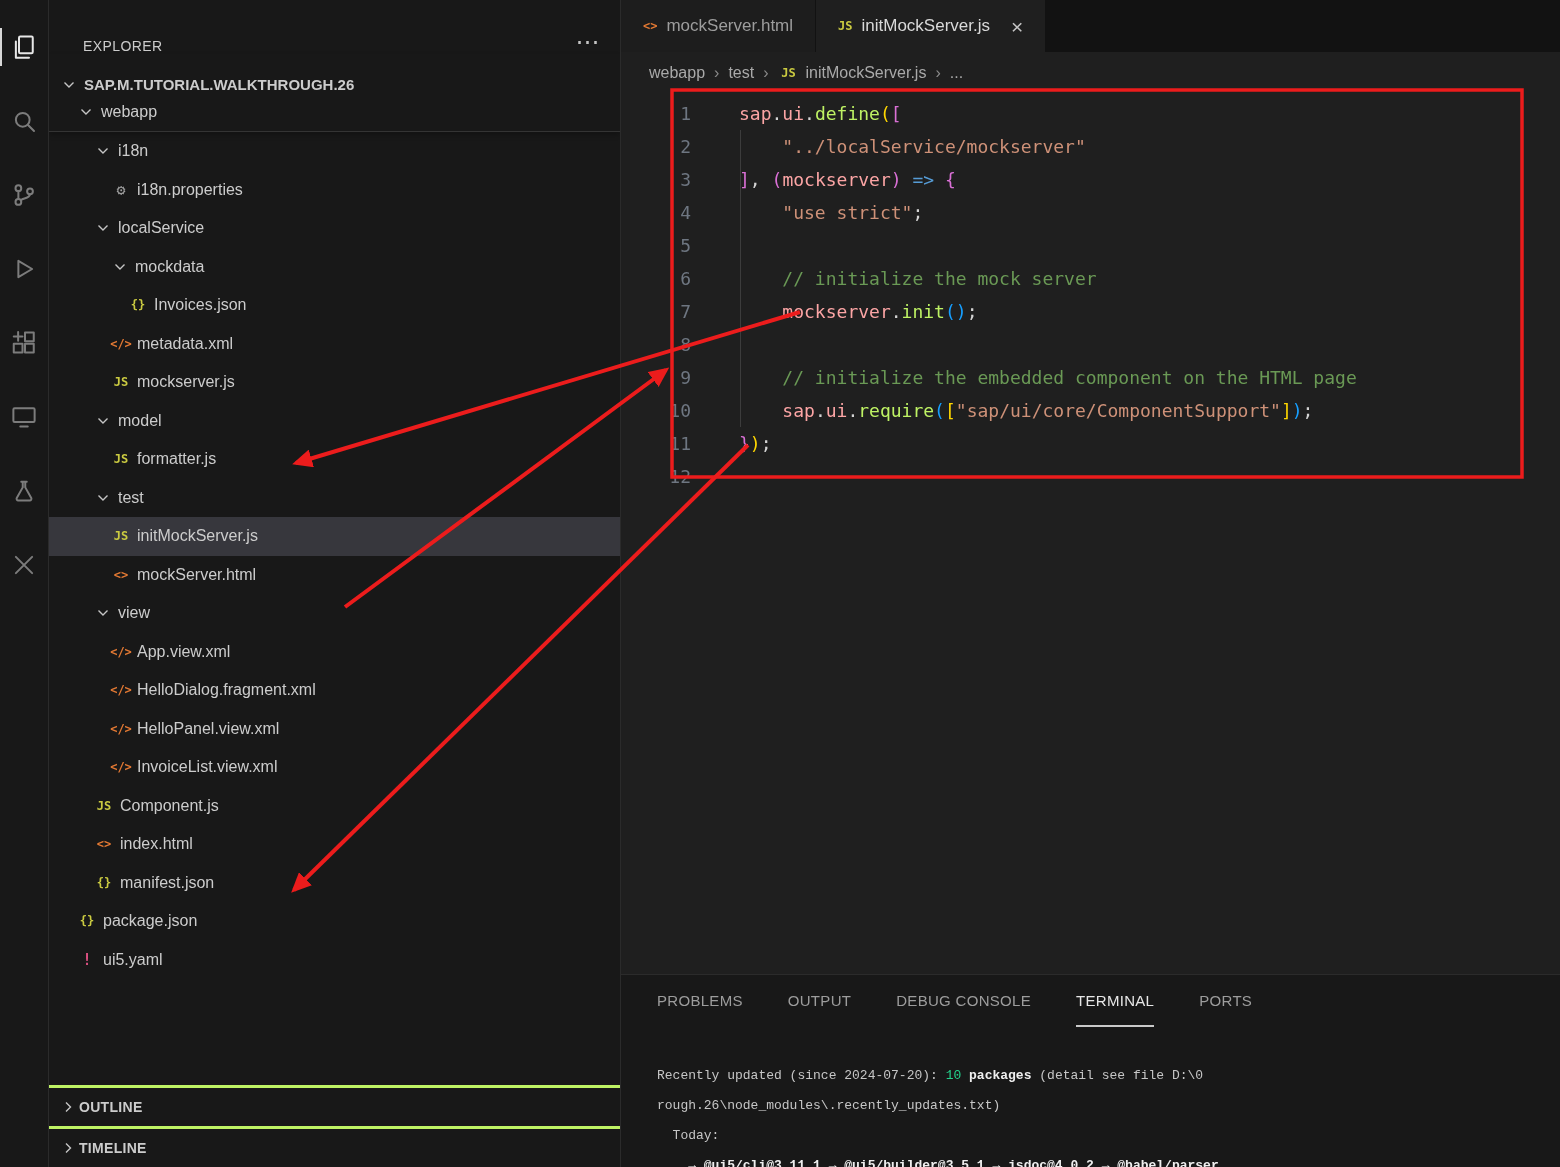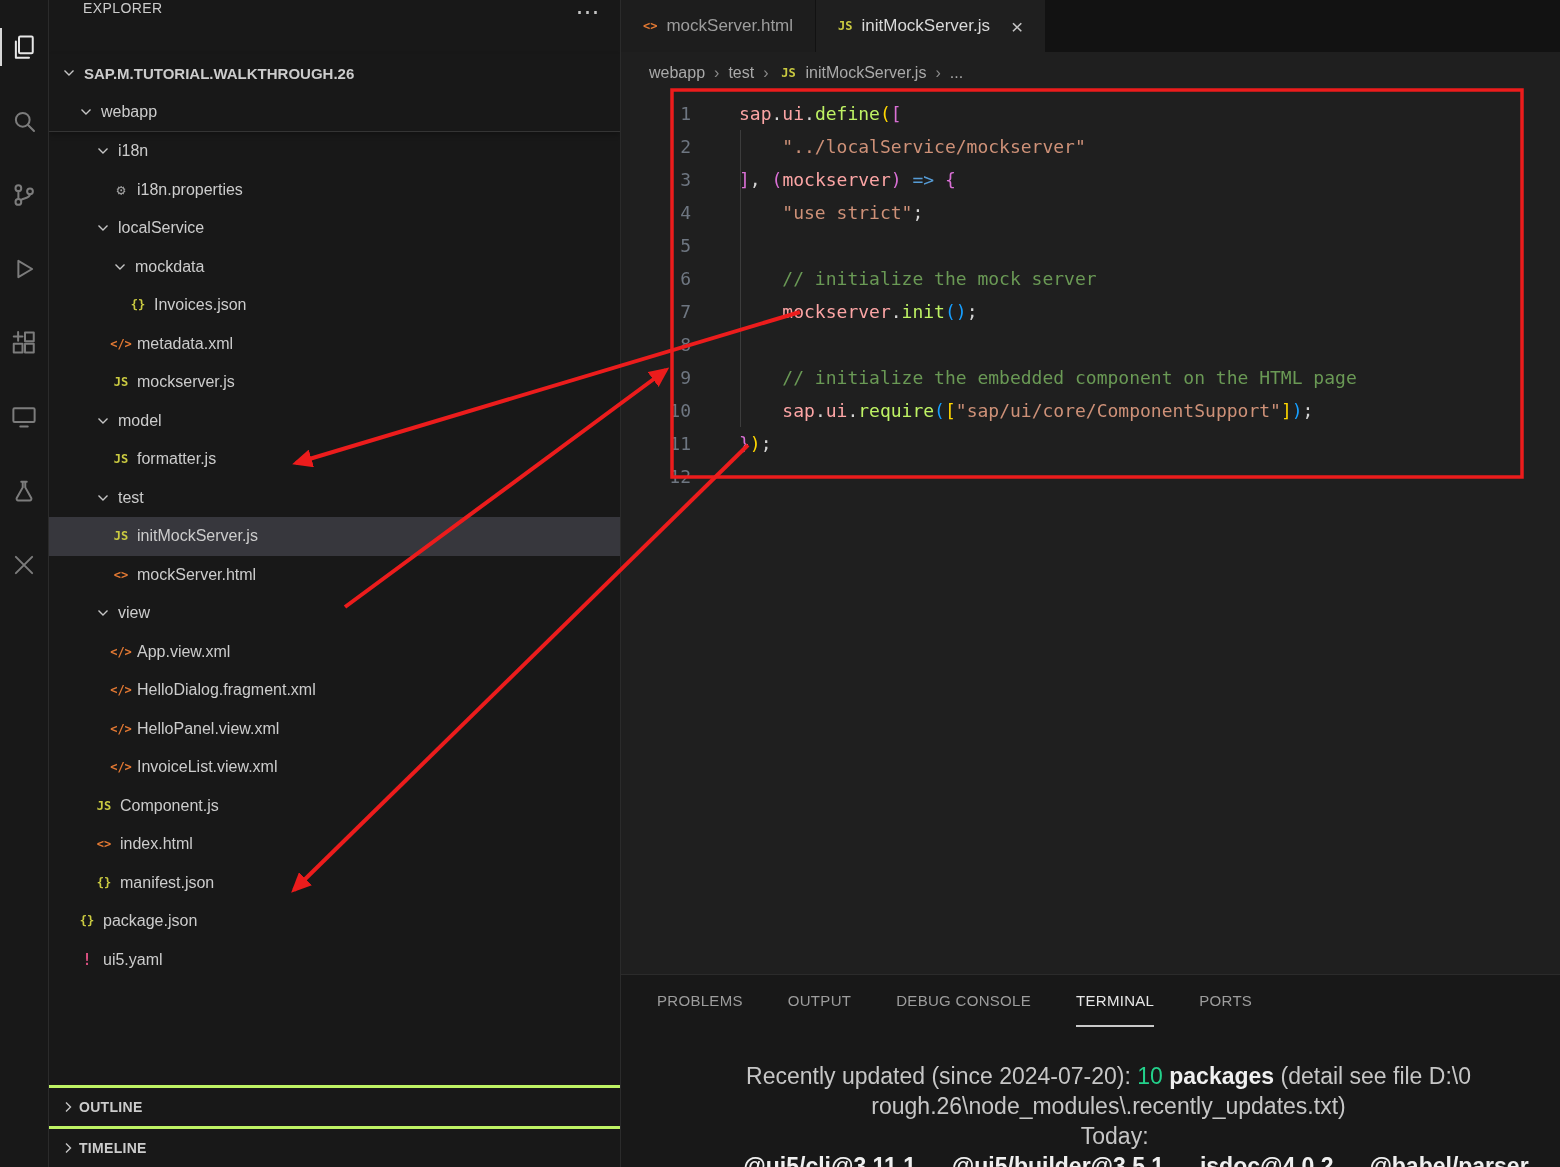--- a/index.html
+++ b/index.html
@@ -10,21 +10,21 @@
   .activitybar{width:48px;flex:none;background:#181818;border-right:1px solid #2b2b2b;
        display:flex;flex-direction:column;align-items:center;padding-top:10px;}
   .ab-item{width:48px;height:74px;display:flex;align-items:center;justify-content:center;
        color:#7c7c7c;position:relative;cursor:pointer;}
   .ab-item svg{width:30px;height:30px;}
   .ab-item.active{color:#e7e7e7;}
   .ab-item.active::before{content:"";position:absolute;left:0;top:18px;bottom:18px;width:2px;background:#d7d7d7;}
   
   .sidebar{width:571px;flex:none;background:#181818;border-right:1px solid #2b2b2b;
        display:flex;flex-direction:column;overflow:hidden;}
-  .sb-header{height:54px;flex:none;display:flex;align-items:flex-start;padding:0 20px 0 34px;
+  .sb-header{height:54px;flex:none;display:flex;align-items:flex-end;padding:0 20px 0 34px;
        font-size:14px;letter-spacing:.4px;color:#cccccc;}
   .sb-menu{margin-left:auto;font-size:24px;color:#c5c5c5;cursor:pointer;line-height:1;}
   .tree-sticky{flex:none;border-bottom:1px solid #343434;box-shadow:0 3px 5px rgba(0,0,0,.25);}
   .tree{flex:none;}
   .row{height:38.5px;display:flex;align-items:center;font-size:16px;white-space:nowrap;cursor:pointer;}
   .row.selected{background:#37373d;}
   .row.root .label{font-weight:bold;font-size:15px;}
   .tw{width:20px;flex:none;display:flex;align-items:center;justify-content:center;color:#c5c5c5;}
   .tw svg{width:16px;height:16px;}
   .fi{width:22px;flex:none;text-align:center;font-weight:bold;font-size:12px;
@@ -61,21 +61,21 @@
   .t-blue{color:#179fff;}
   .indent-guide{position:absolute;left:119px;top:36px;height:297px;border-left:1px solid #3c3c3c;}
   
   .panel{height:192px;flex:none;background:#181818;border-top:1px solid #2b2b2b;
       display:flex;flex-direction:column;overflow:hidden;}
   .panel-tabs{height:52px;flex:none;display:flex;align-items:stretch;padding-left:36px;gap:45px;
       font-size:15px;letter-spacing:.3px;color:#9d9d9d;}
   .panel-tab{display:flex;align-items:center;cursor:pointer;border-bottom:2px solid transparent;}
   .panel-tab.active{color:#e7e7e7;border-bottom-color:#c9c9c9;}
   .terminal{flex:1;min-height:0;overflow:hidden;padding:34px 0 0 36px;
-      font-family:Liberation Sans, sans-serif;font-size:23px;line-height:30px;white-space:pre;text-align:center;}
+      font-family:Liberation Mono, monospace;font-size:13px;line-height:30px;white-space:pre;}
   .tl-dim{color:#c6c6c6;}
   .tl-green{color:#23d18b;}
   .tl-bright{color:#efefef;font-weight:bold;}
   
   .overlay{position:absolute;inset:0;width:1560px;height:1167px;pointer-events:none;z-index:50;}
 </style>
 </head>
 <body>
 
 <div class="app">
@@ -131,21 +131,21 @@
         </svg>
       </div>
     </div>
 
   <div class="sidebar">
     <div class="sb-header">
       <span>EXPLORER</span>
       <span class="sb-menu">⋯</span>
     </div>
     <div class="tree-sticky">
-        <div class="row root" style="padding-left: 10px;">
+        <div class="row root" style="padding-left: 10px; align-items: flex-end;">
           <span class="tw">
             <svg viewBox="0 0 16 16">
               <path d="M3.5 5.5 8 10l4.5-4.5" fill="none" stroke="currentColor" stroke-width="1.4"></path>
             </svg>
           </span>
           <span class="label">SAP.M.TUTORIAL.WALKTHROUGH.26</span>
         </div>
         <div class="row" style="padding-left: 27px;">
           <span class="tw">
             <svg viewBox="0 0 16 16">

